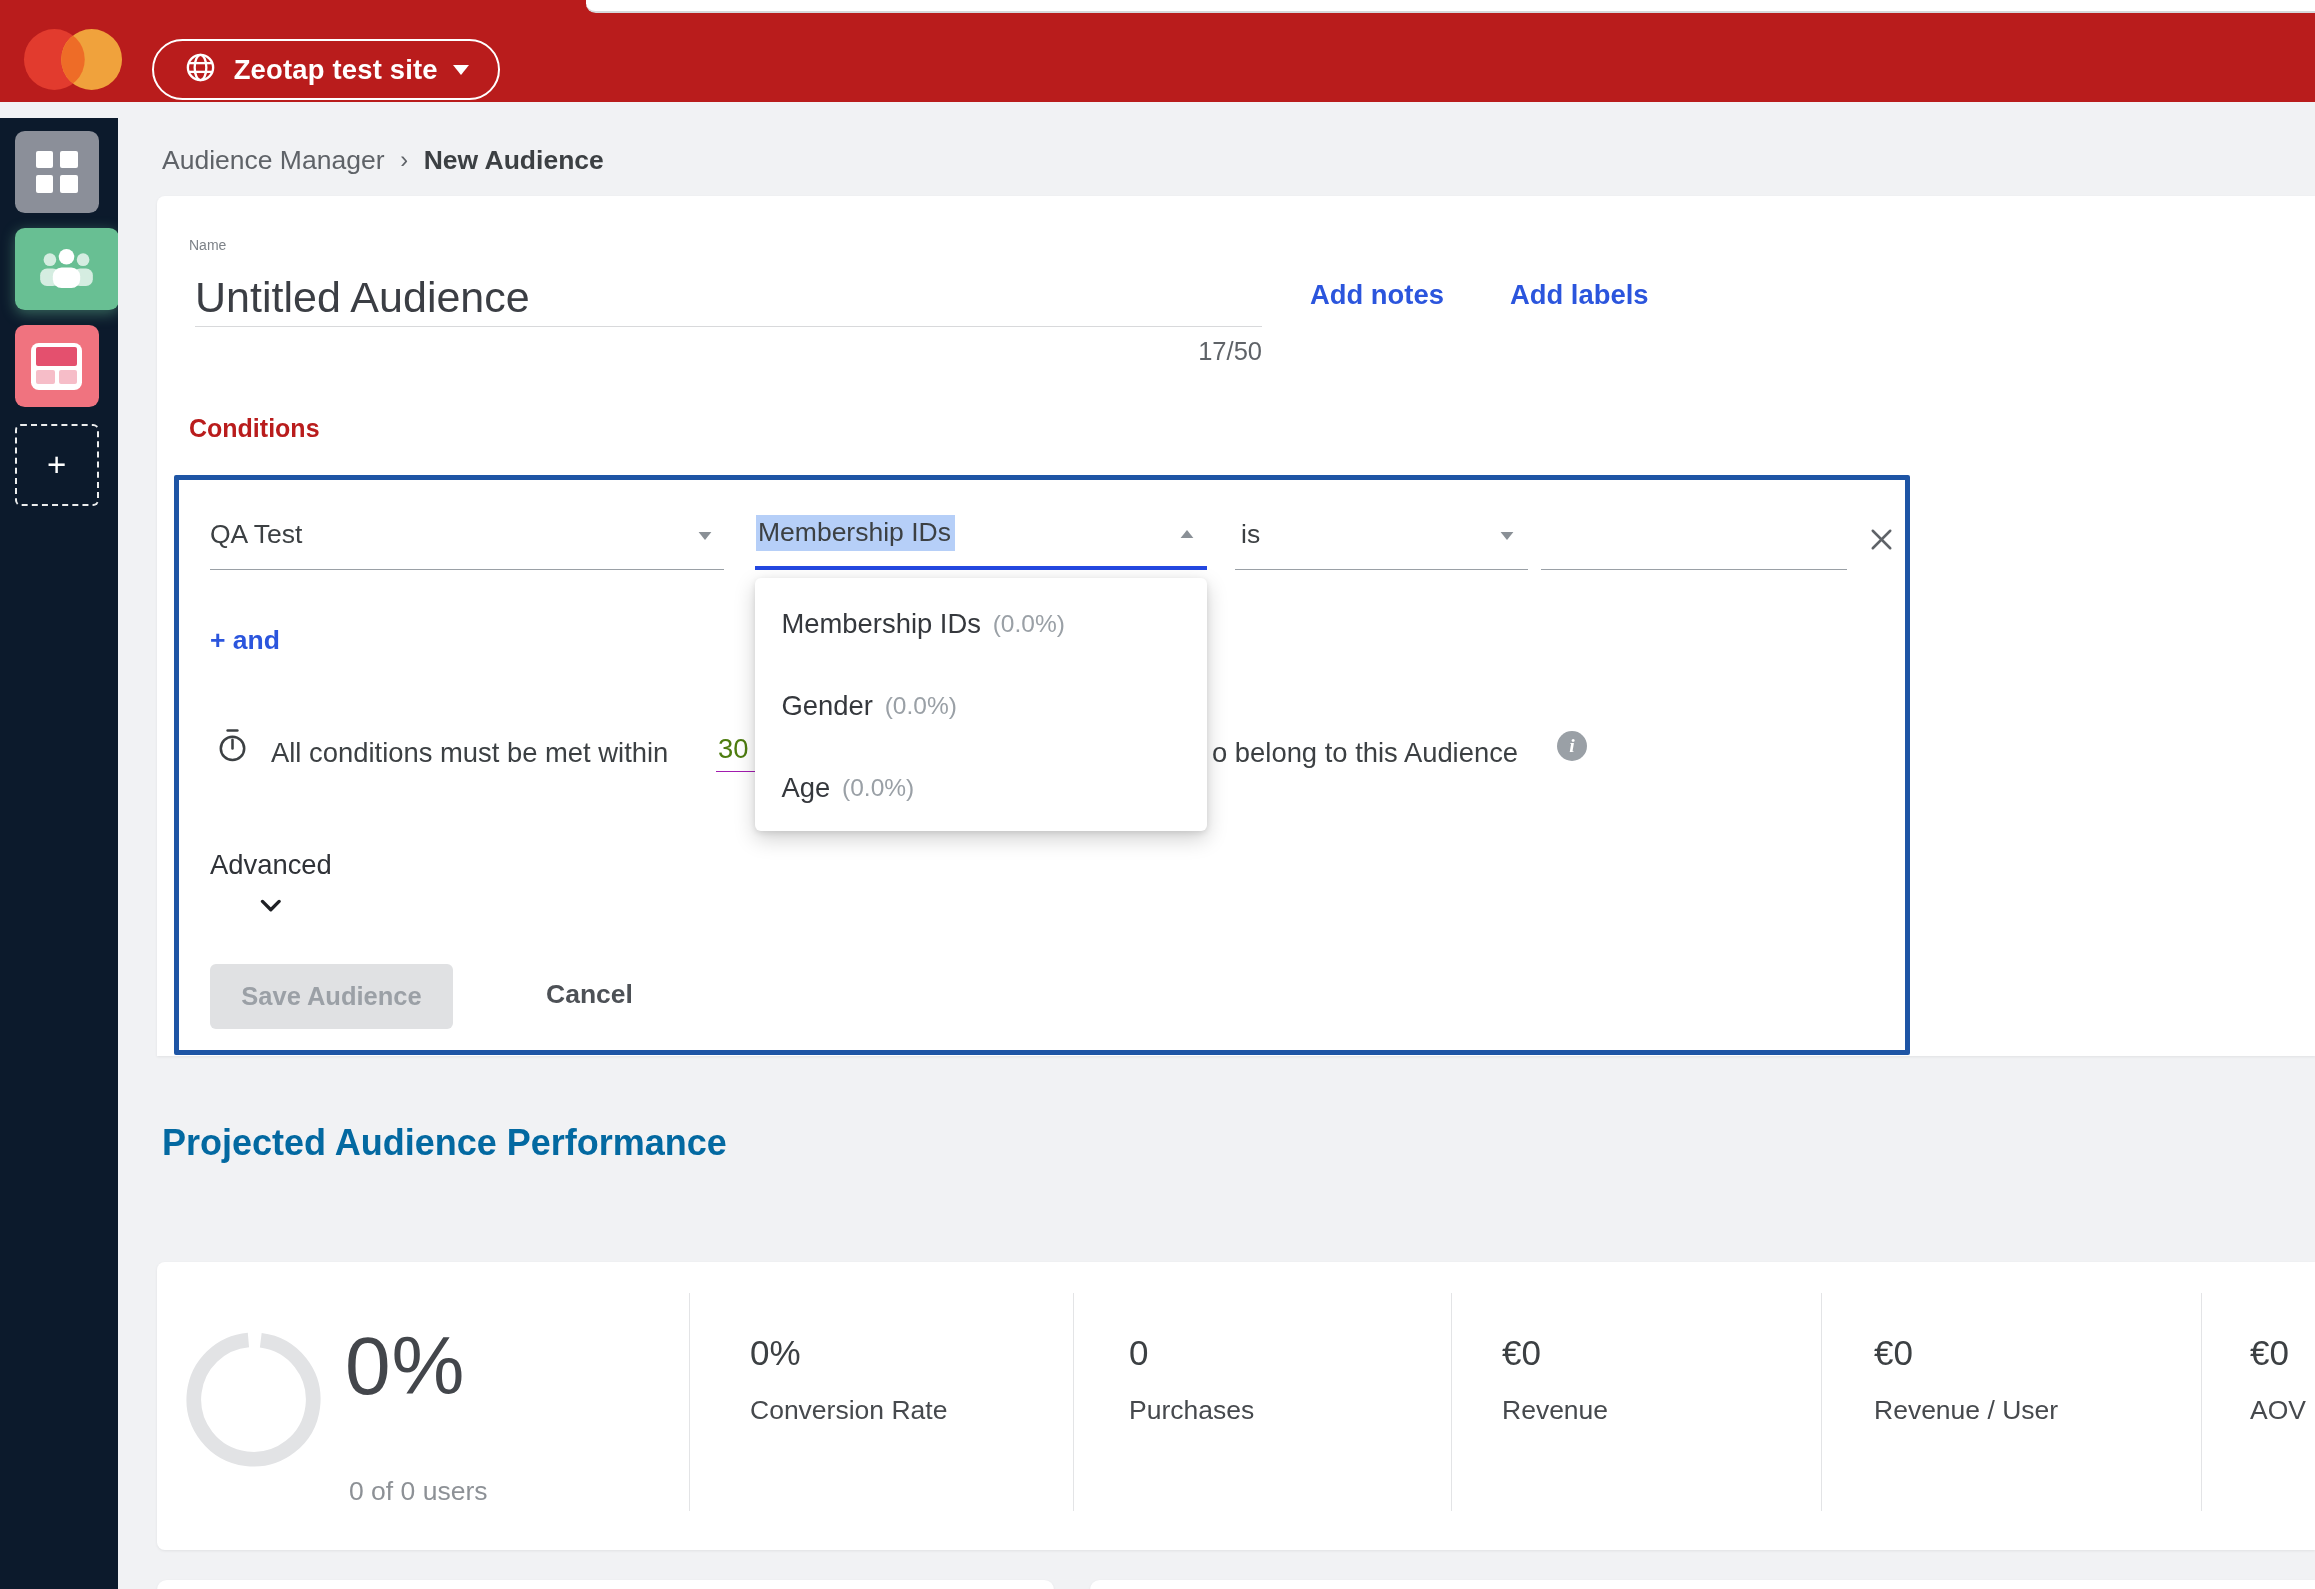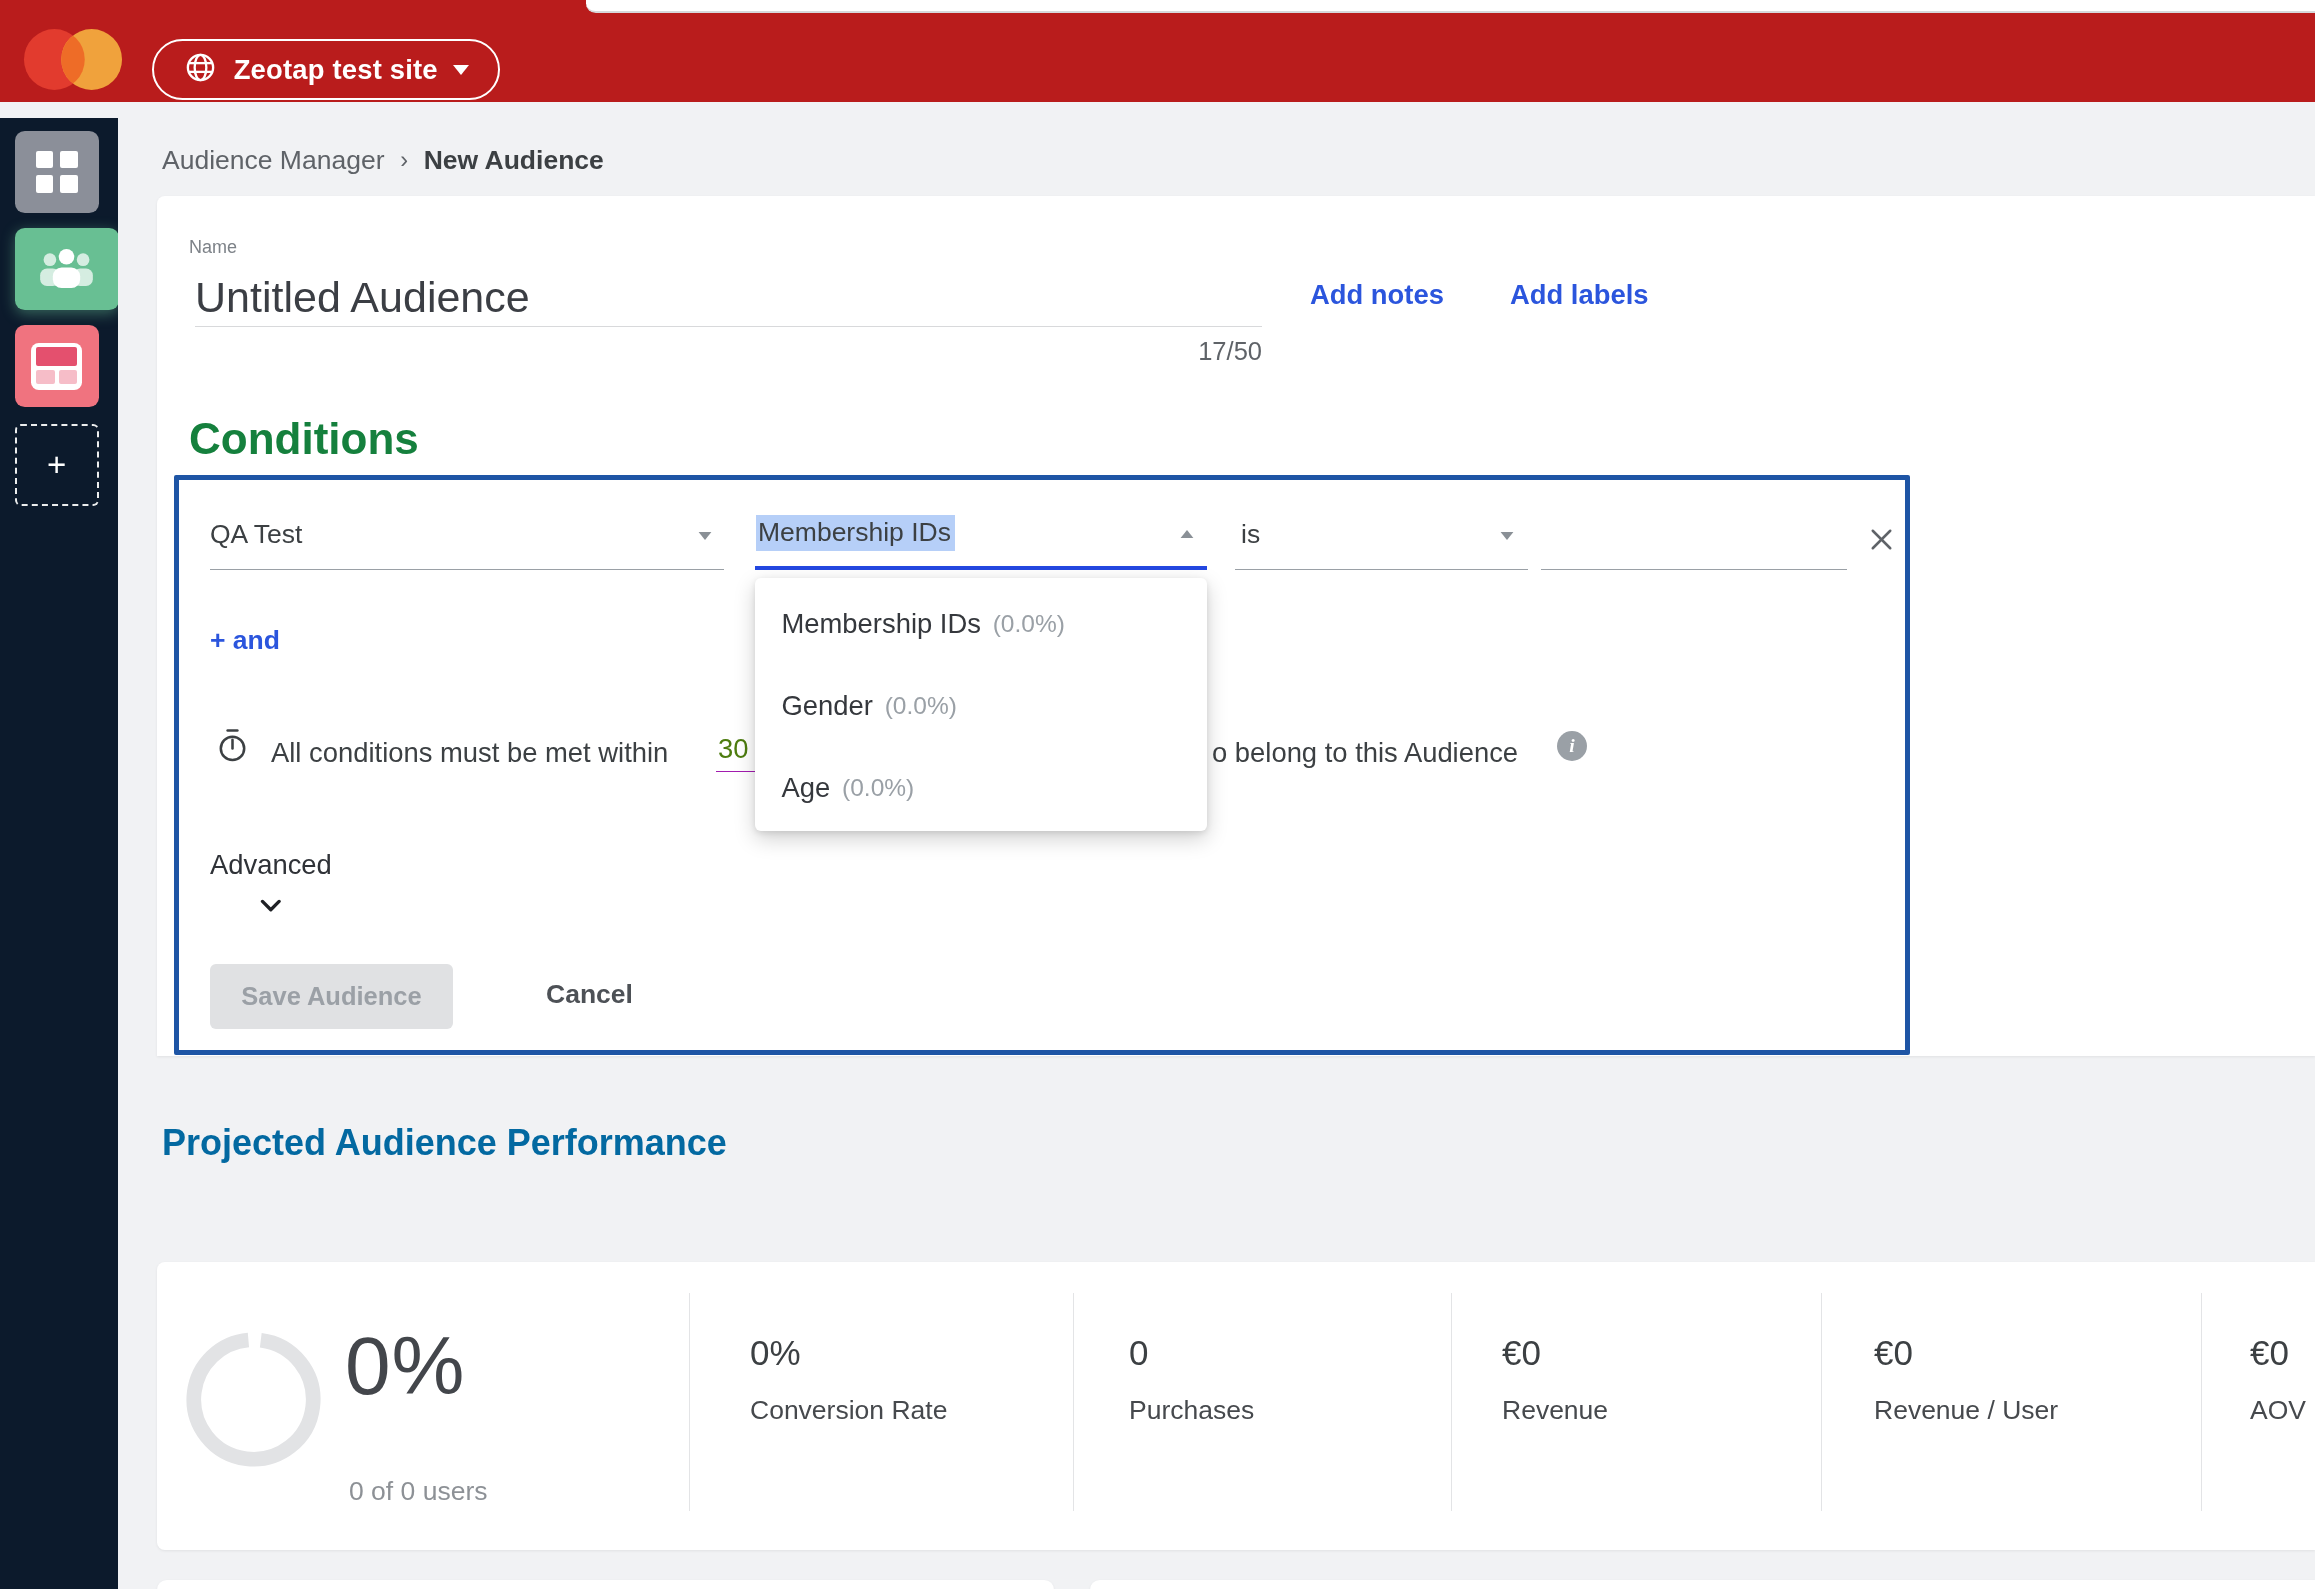--- a/index.html
+++ b/index.html
@@ -30,27 +30,27 @@
 
   
   .content-bg{left:118px;top:118px;right:0;bottom:0;background:#f1f2f4;}
   .breadcrumb{left:162px;top:145px;font-size:26.5px;color:#5f6368;display:flex;gap:15.7px;align-items:center;}
   .breadcrumb .current{color:#3c4043;font-weight:700;text-align:right;}
   .breadcrumb .sep{font-size:23.5px;color:#5f6368;}
 
   .card{background:#fff;box-shadow:0 1px 2.9px rgba(0,0,0,.07);}
   .card-main{left:157px;top:196px;right:0;height:860px;border-radius:7.8px 0 0 0;}
 
-  .name-label{left:32px;top:41px;font-size:18px;color:#7d8288;}
+  .name-label{left:32px;top:41px;font-size:14px;color:#7d8288;}
   .name-input{left:38px;top:73px;width:1067px;height:57px;border:none;border-bottom:1px solid #d8d9db;outline:none;font-family:"Liberation Sans",sans-serif;font-size:43px;font-weight:500;color:#3b3e44;padding:0;background:transparent;}
   .char-count{left:1017px;top:141px;width:88px;text-align:right;font-size:25.5px;color:#5f6368;}
   .link{color:#2b55dd;font-weight:700;font-size:27.4px;cursor:pointer;}
   .add-notes{left:1153px;top:83px;}
   .add-labels{left:1353px;top:83px;}
-  .conditions-heading{left:32px;top:218px;font-size:44px;font-weight:700;color:#15803d;}
+  .conditions-heading{left:32px;top:218px;font-size:25px;font-weight:700;color:#b91c1c;}
 
   .cond-box{left:17px;top:279px;width:1736px;height:580px;border:5.9px solid #1e55a5;border-radius:2px;box-sizing:border-box;background:#fff;}
   .field-text{font-size:26.5px;color:#3c4043;}
   .underline{height:1px;background:#9aa0a6;}
   .underline-blue{height:3.9px;background:#2448e1;}
   .sel{background:#b6cff8;padding:2px 3.9px 3.9px 2px;}
   .x-btn{width:33px;height:33px;cursor:pointer;}
   .and-link{font-size:26.5px;}
   .timer-text{font-size:27.4px;color:#3c4043;}
   .mini-input{width:51px;border:none;border-bottom:1px solid #a21caf;outline:none;font-family:"Liberation Sans",sans-serif;font-size:27.4px;color:#4d7c0f;background:transparent;padding:0 0 5.9px 2px;}

